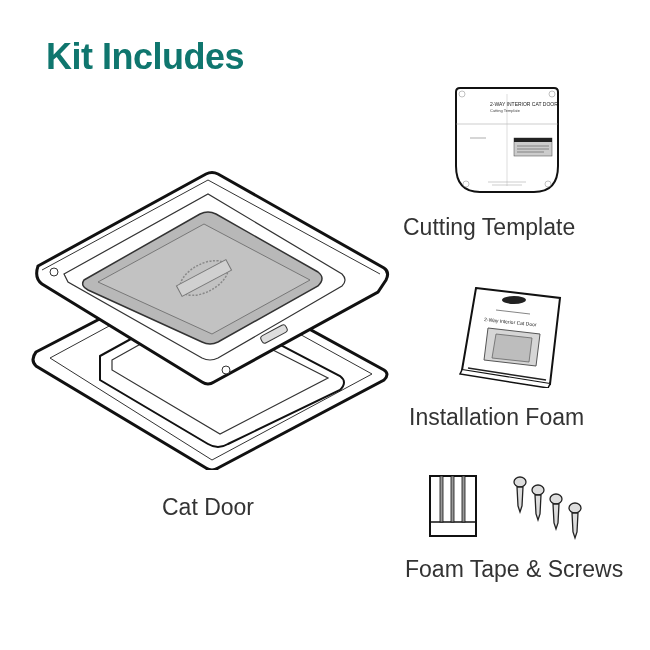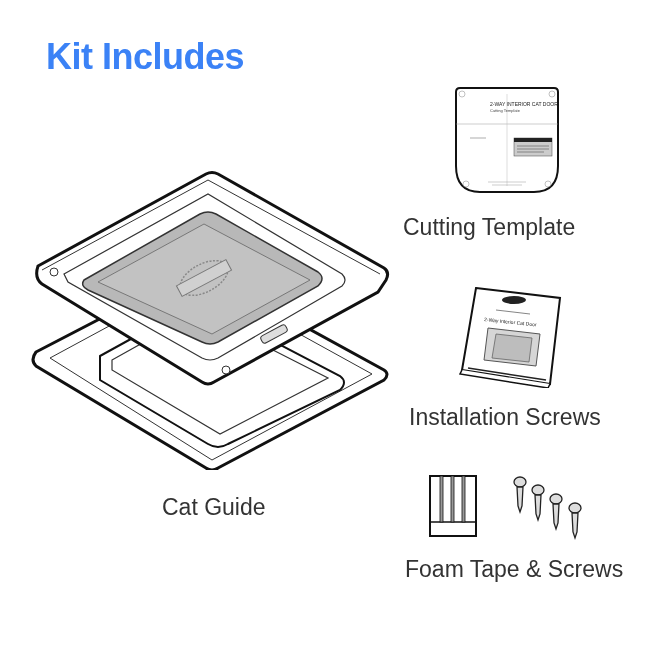--- a/index.html
+++ b/index.html
@@ -1,19 +1,19 @@
 <!DOCTYPE html>
 <html><head>
 <meta charset="utf-8">
 <style>
   html, body { margin: 0; padding: 0; background: #ffffff; }
   body { width: 650px; height: 650px; position: relative; overflow: hidden;
          font-family: "Liberation Sans", sans-serif; }
   .title { position: absolute; left: 46px; top: 36px; margin: 0;
-           font-size: 36px; font-weight: 700; color: #3b82f6; letter-spacing: -0.5px; }
+           font-size: 36px; font-weight: 700; color: #0f766e; letter-spacing: -0.5px; }
   .label { position: absolute; font-size: 23px; color: #333333; white-space: nowrap; }
   .illus { position: absolute; }
   svg { display: block; }
 </style>
 </head>
 <body>
 
 <h1 class="title">Kit Includes</h1>
 
 <div class="illus" style="left:454px; top:86px;">
@@ -57,35 +57,35 @@
     <g transform="translate(176 108) rotate(-28)">
       <ellipse cx="0" cy="0" rx="26" ry="14" fill="none" stroke="#888" stroke-width="1.5" stroke-dasharray="2 1.5"></ellipse>
       <rect x="-28" y="-6" width="56" height="12" fill="#d0d0d0" stroke="#777" stroke-width="1"></rect>
     </g>
 
     <rect x="232" y="160" width="28" height="8" rx="3" fill="#ddd" stroke="#333" stroke-width="1" transform="rotate(-28 246 164)"></rect>
     <circle cx="26" cy="102" r="4" fill="#fff" stroke="#333" stroke-width="1"></circle>
     <circle cx="198" cy="200" r="4" fill="#fff" stroke="#333" stroke-width="1"></circle>
   </svg>
 </div>
-<div class="label" style="left:162px; top:494px;">Cat Guide</div>
+<div class="label" style="left:162px; top:494px;">Cat Door</div>
 
 <div class="illus" style="left:456px; top:284px;">
   <svg width="110" height="104" viewBox="0 0 110 104">
     <path d="M20 4 L104 14 L94 100 L6 86 Z" fill="#fff" stroke="#111" stroke-width="2"></path>
     <path d="M6 86 L4 90 L92 104 L94 100" fill="#fff" stroke="#111" stroke-width="1.5"></path>
     <ellipse cx="58" cy="16" rx="12" ry="4" fill="#222"></ellipse>
     <line x1="40" y1="26" x2="74" y2="30" stroke="#666" stroke-width="0.8"></line>
     <text x="28" y="37" font-size="5" font-family="Liberation Sans, sans-serif" fill="#222" transform="rotate(6 28 37)">2-Way Interior Cat Door</text>
     <path d="M32 44 L84 50 L80 82 L28 76 Z" fill="#d6d6d6" stroke="#555" stroke-width="1"></path>
     <path d="M40 50 L76 54 L73 78 L36 74 Z" fill="#bdbdbd" stroke="#666" stroke-width="0.8"></path>
     <line x1="12" y1="84" x2="90" y2="96" stroke="#222" stroke-width="1.5"></line>
   </svg>
 </div>
-<div class="label" style="left:409px; top:404px;">Installation Screws</div>
+<div class="label" style="left:409px; top:404px;">Installation Foam</div>
 
 <div class="illus" style="left:428px; top:474px;">
   <svg width="50" height="64" viewBox="0 0 50 64">
     <rect x="2" y="2" width="46" height="60" fill="#fff" stroke="#111" stroke-width="2"></rect>
     <line x1="2" y1="48" x2="48" y2="48" stroke="#111" stroke-width="1.5"></line>
     <rect x="12" y="2" width="3" height="46" fill="#999" stroke="#111" stroke-width="0.8"></rect>
     <rect x="23" y="2" width="3" height="46" fill="#999" stroke="#111" stroke-width="0.8"></rect>
     <rect x="34" y="2" width="3" height="46" fill="#999" stroke="#111" stroke-width="0.8"></rect>
   </svg>
 </div>

